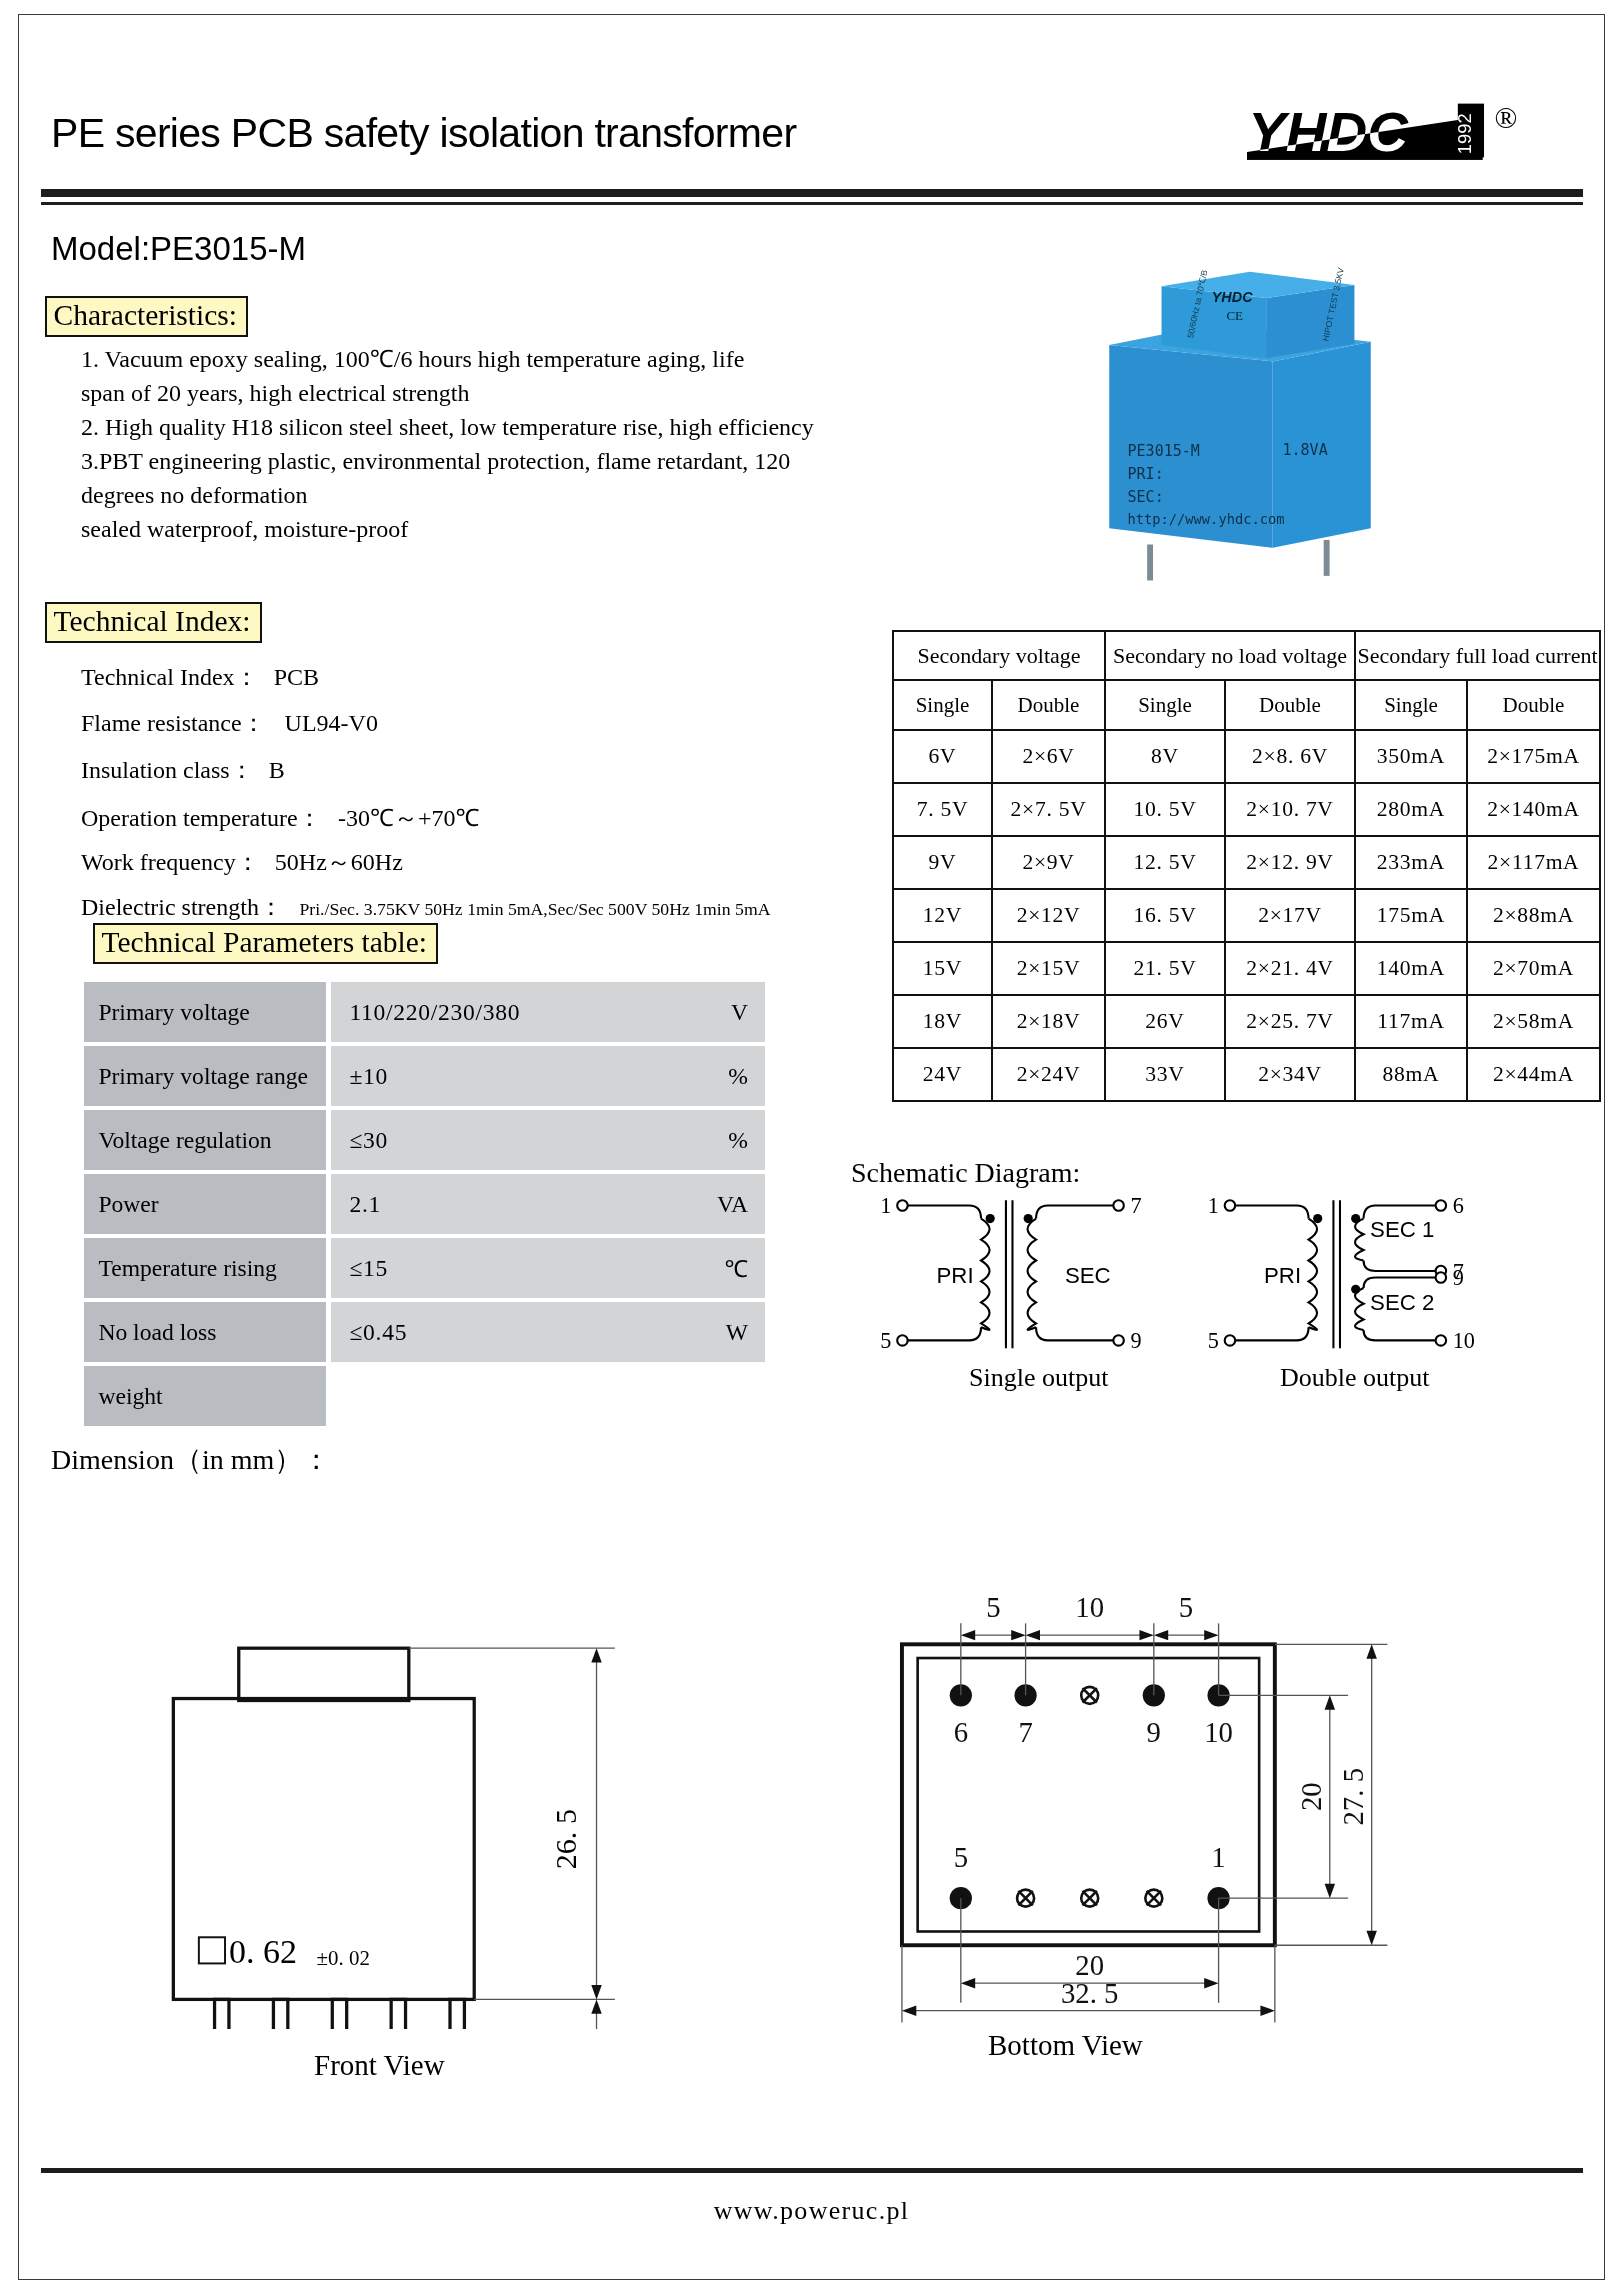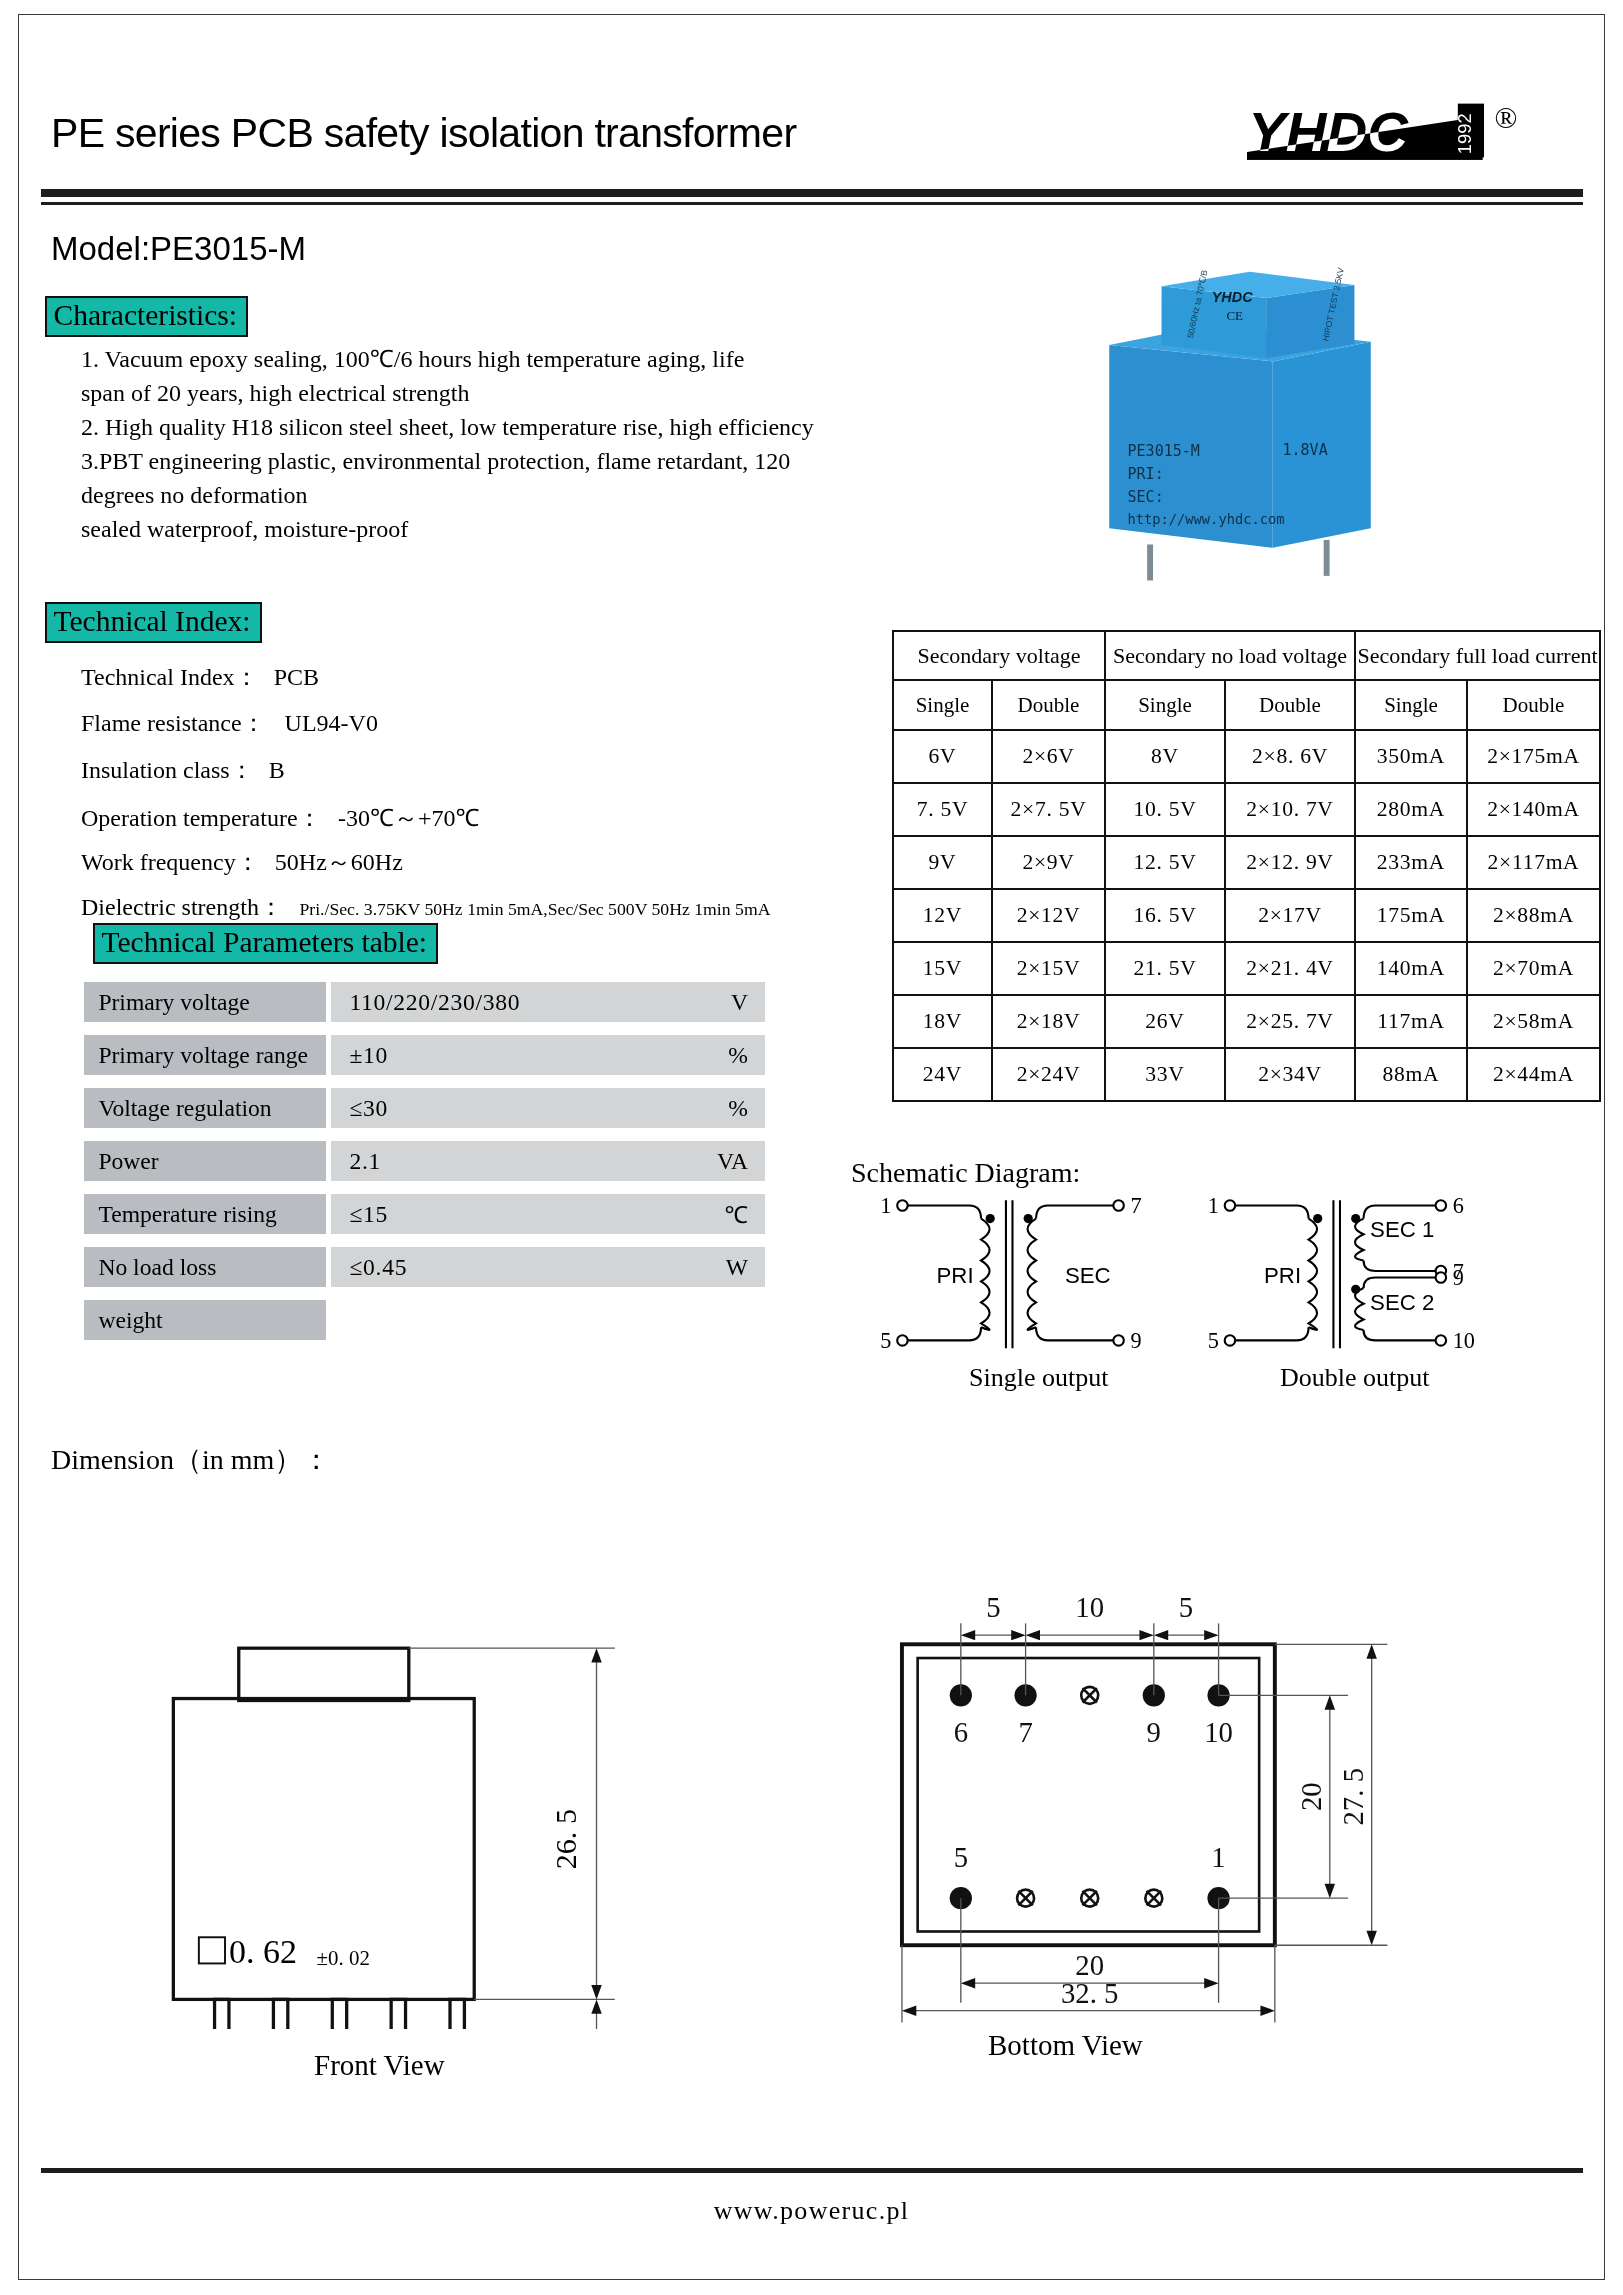--- a/index.html
+++ b/index.html
@@ -10,32 +10,32 @@
   
   .header-title{position:absolute;left:51px;top:110px;font-family:"Liberation Sans",sans-serif;
     font-size:41px;letter-spacing:-0.7px;white-space:nowrap;}
   .logo{position:absolute;left:1247px;top:97px;width:275px;height:63px;}
   .rule-thick{position:absolute;left:41px;top:189px;width:1542px;height:7.9px;background:#1d1d1d;}
   .rule-thin{position:absolute;left:41px;top:202px;width:1542px;height:2.6px;background:#1d1d1d;}
 
   .model{position:absolute;left:51px;top:230px;font-family:"Liberation Sans",sans-serif;font-size:33px;}
 
   
-  .boxhead{position:absolute;border:2.6px solid #111;padding:2.6px 9.2px 5.2px 6.5px;background:#14b8a6;
+  .boxhead{position:absolute;border:2.6px solid #111;padding:2.6px 9.2px 5.2px 6.5px;background:#fef9c3;
     font-size:29.5px;line-height:1.0;white-space:nowrap;}
 
   .body-txt{position:absolute;font-size:24px;line-height:34px;}
   .body-txt div{white-space:nowrap;}
 
   .idx{position:absolute;font-size:24px;}
   .idx .small{font-size:17.7px;}
 
   
   .ptable{position:absolute;left:84px;top:982px;width:681px;}
-  .prow{display:flex;height:40px;margin-bottom:13px;}
+  .prow{display:flex;height:60px;margin-bottom:4px;}
   .pcell-l{width:242px;background:#b9bdc1;display:flex;align-items:center;padding-left:14.4px;
     box-sizing:border-box;font-size:23.6px;}
   .pcell-r{width:434px;margin-left:5.2px;background:#d2d4d6;display:flex;align-items:center;
     box-sizing:border-box;padding:0 17px 0 18.3px;font-size:23.6px;letter-spacing:0.7px;}
   .pval{flex:0 0 auto;}
   .punit{margin-left:auto;font-size:23.6px;letter-spacing:0;}
 
   
   .stable{position:absolute;left:892px;top:630px;border-collapse:collapse;}
   .stable td,.stable th{border:2px solid #111;text-align:center;font-weight:normal;

